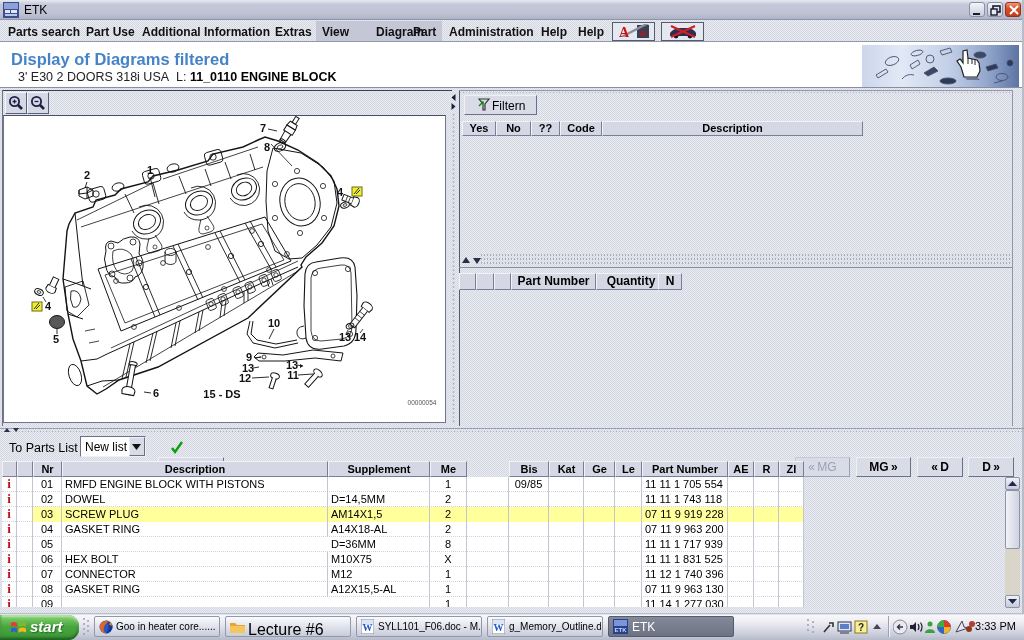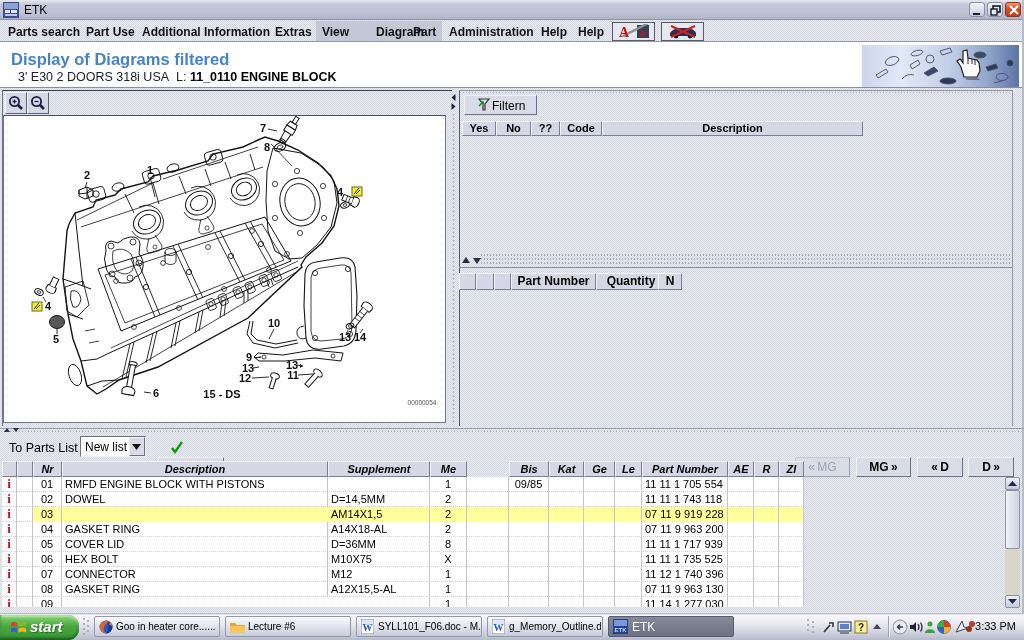--- a/index.html
+++ b/index.html
@@ -46,21 +46,21 @@
   border-color:#f2f3f7 #787e95 #787e95 #f2f3f7;
   font-size:11px; font-weight:bold; text-align:center; line-height:13px; color:#000; }
 .hcell2 { top:273px; height:17px; background:#d5d8e4; border:1px solid;
   border-color:#f2f3f7 #787e95 #787e95 #f2f3f7;
   font-size:12px; font-weight:bold; text-align:center; line-height:15px; color:#000; }
 #hsplitline { left:459px; top:267px; width:553px; height:1px; background:#888da0; }
 
 #toolbar { left:0; top:428px; width:1024px; height:33px; border-top:1px solid #9298ac; }
 .tbtn { top:437px; height:20px; font-size:12px; text-align:center; line-height:18px;margin-top:20px; }
 
-#tblhead .hcell { top:461px; height:16px; line-height:14px;font-style:italic; }
+#tblhead .hcell { top:461px; height:16px; line-height:14px; }
 #tblbody { left:2px; top:477px; width:802px; height:130px; background:#fff; overflow:hidden; }
 .row { position:absolute; left:0; width:802px; height:15px; }
 .cell { position:absolute; top:0; height:15px; font-size:11px; line-height:15px; color:#000;
   border-right:1px solid #c3c6d0; overflow:hidden; white-space:nowrap; }
 .rowline { border-bottom:1px dotted #cfd2da; }
 .c0{left:0;width:15px;text-align:center}.c1{left:15px;width:16px}
 .c2{left:31px;width:29px;text-align:center}.c3{left:60px;width:266px;padding-left:3px}
 .c4{left:326px;width:102px;padding-left:3px}.c5{left:428px;width:37px;text-align:center}
 .c6{left:465px;width:42px;text-align:center}.c7{left:507px;width:40px;text-align:center}
 .c8{left:547px;width:35px}.c9{left:582px;width:31px}.c10{left:613px;width:27px}
@@ -541,20 +541,21 @@
   <span class="cell c11">11 11 1 743 118</span>
       <span class="cell c12"></span>
       <span class="cell c13"></span>
       <span class="cell c14"></span>
  </div>
  <div class="row rowline" style="top:30px">
   <div class="abs" style="left:31px;top:0;width:771px;height:15px;background:#ffff9c"></div>
   <span class="cell c0 ri">i</span>
       <span class="cell c1"></span>
       <span class="cell c2">03</span>
+  <span class="cell c3">SCREW PLUG</span>
       <span class="cell c4">AM14X1,5</span>
   <span class="cell c5">2</span>
       <span class="cell c6"></span>
       <span class="cell c7"></span>
   <span class="cell c8"></span>
       <span class="cell c9"></span>
       <span class="cell c10"></span>
   <span class="cell c11">07 11 9 919 228</span>
       <span class="cell c12"></span>
       <span class="cell c13"></span>
@@ -574,21 +575,20 @@
       <span class="cell c10"></span>
   <span class="cell c11">07 11 9 963 200</span>
       <span class="cell c12"></span>
       <span class="cell c13"></span>
       <span class="cell c14"></span>
  </div>
  <div class="row rowline" style="top:60px">
   <span class="cell c0 ri">i</span>
       <span class="cell c1"></span>
       <span class="cell c2">05</span>
-  <span class="cell c3">COVER LID</span>
       <span class="cell c4">D=36MM</span>
   <span class="cell c5">8</span>
       <span class="cell c6"></span>
       <span class="cell c7"></span>
   <span class="cell c8"></span>
       <span class="cell c9"></span>
       <span class="cell c10"></span>
   <span class="cell c11">11 11 1 717 939</span>
       <span class="cell c12"></span>
       <span class="cell c13"></span>
@@ -599,21 +599,21 @@
       <span class="cell c1"></span>
       <span class="cell c2">06</span>
   <span class="cell c3">HEX BOLT</span>
       <span class="cell c4">M10X75</span>
   <span class="cell c5">X</span>
       <span class="cell c6"></span>
       <span class="cell c7"></span>
   <span class="cell c8"></span>
       <span class="cell c9"></span>
       <span class="cell c10"></span>
-  <span class="cell c11">11 11 1 735 525</span>
+  <span class="cell c11">11 11 1 831 525</span>
       <span class="cell c12"></span>
       <span class="cell c13"></span>
       <span class="cell c14"></span>
  </div>
  <div class="row rowline" style="top:90px">
   <span class="cell c0 ri">i</span>
       <span class="cell c1"></span>
       <span class="cell c2">07</span>
   <span class="cell c3">CONNECTOR</span>
       <span class="cell c4">M12</span>
@@ -702,21 +702,21 @@
  <path d="M7 .5 A6.5 6.5 0 0 1 13.5 7 A6.5 6.5 0 0 1 7 13.5 C10 11 11 4 7 .5" fill="#15348c"></path>
  <path d="M1 5 C3 1 8 0 11 2 C8 2 6 4 5 7 C4 10 5 12 7 13.5 C3 13 0 9 1 5" fill="#e8641b"></path>
  <path d="M11 2 C12.5 3.5 13 5 12.8 6 L10 4.5 Z" fill="#f0871e"></path>
 </svg>
 <div class="abs" style="left:116px;top:621px;font-size:10px;color:#000;width:100px;overflow:hidden;white-space:nowrap">Goo in heater core.......</div>
 <div class="abs taskbtn" style="left:225px;width:126px"></div>
 <svg class="abs" style="left:230px;top:621px" width="15" height="12">
  <path d="M0 2 L5 2 L7 4 L15 4 L15 12 L0 12 Z" fill="#e8a33d"></path>
  <path d="M0 5 L15 5 L15 12 L0 12 Z" fill="#f6c65e"></path>
 </svg>
-<div class="abs" style="left:248px;top:621px;font-size:10px;color:#000">Lecture #6</div>
+<div class="abs" style="left:248px;top:621px;font-size:16px;color:#000">Lecture #6</div>
 <div class="abs taskbtn" style="left:356px;width:126px"></div>
 <svg class="abs" style="left:361px;top:619px" width="13" height="15">
  <rect x="0" y="0" width="13" height="15" fill="#fff" stroke="#7a8096"></rect>
  <rect x="1" y="1" width="11" height="5" fill="#dce6f6"></rect>
  <text x="6.5" y="12" font-size="10" font-weight="bold" fill="#2458c8" text-anchor="middle" font-family="Liberation Serif">W</text>
 </svg>
 <div class="abs" style="left:378px;top:621px;font-size:10px;color:#000;width:102px;overflow:hidden;white-space:nowrap">SYLL101_F06.doc - M...</div>
 <div class="abs taskbtn" style="left:487px;width:116px"></div>
 <svg class="abs" style="left:492px;top:619px" width="13" height="15">
  <rect x="0" y="0" width="13" height="15" fill="#fff" stroke="#7a8096"></rect>

